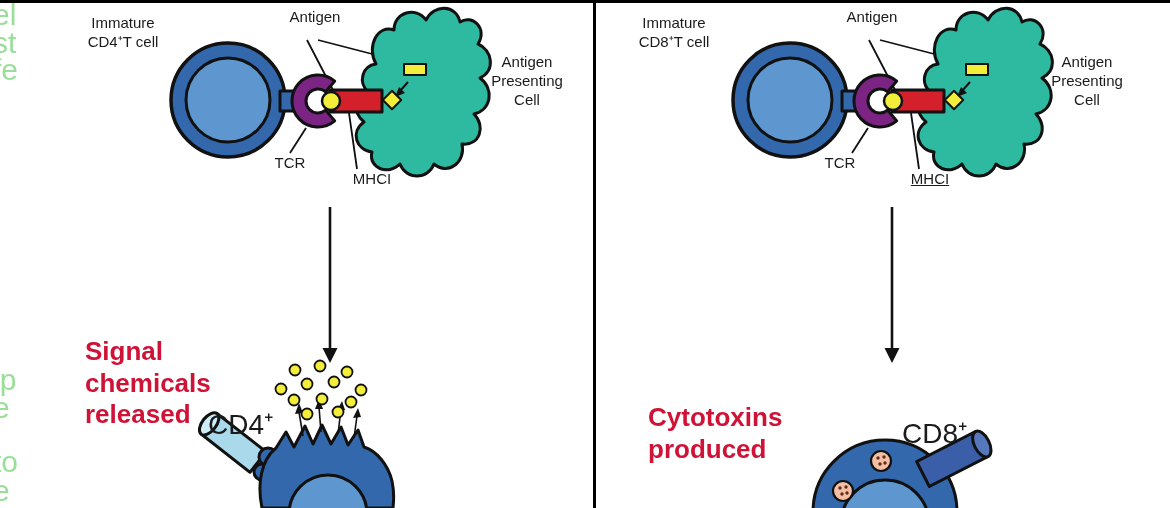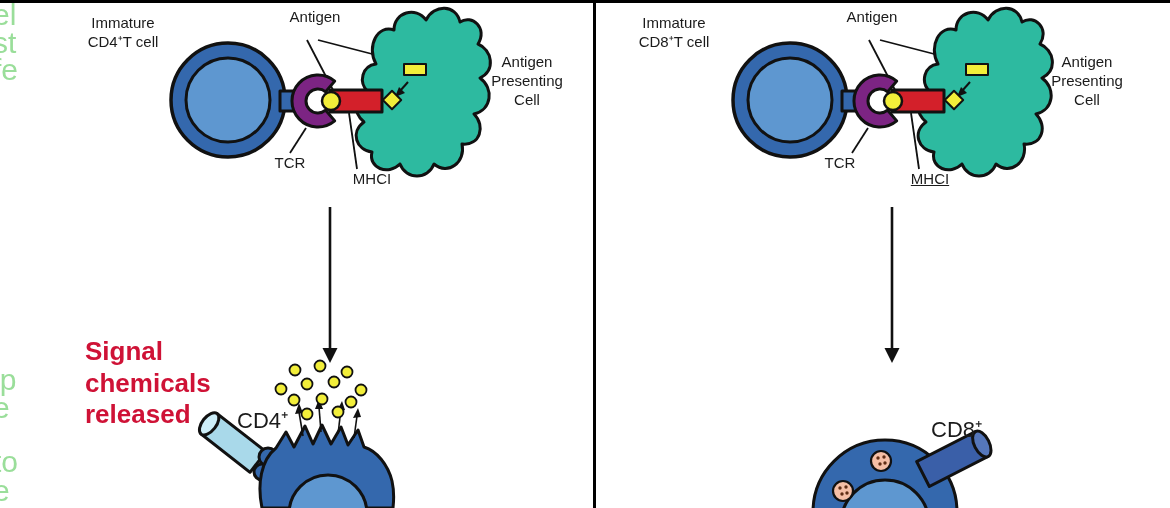--- a/index.html
+++ b/index.html
@@ -14,21 +14,21 @@
   .panel.p-left  { left:0;   width:594px; }
   .panel.p-right { left:596px; width:574px; }
   svg.art { position:absolute; left:0; top:0; width:100%; height:100%; }
   .lbl {
     position:absolute; font-size:15px; line-height:1.25;
     white-space:pre-line; text-align:center; color:#1b1b1b;
   }
   .lbl.outcome {
     color:#cf1236; font-weight:bold; font-size:26px; line-height:1.22; text-align:left;
   }
-  .lbl.celltype { font-size:22px; text-align:left;margin-left:29px; }
+  .lbl.celltype { font-size:28px; text-align:left; }
   
   .p-left .immature { left:42px;  top:14px;  width:162px; }
   .p-left .antigen  { left:260px; top:8px;   width:110px; }
   .p-left .apc      { left:452px; top:53px;  width:150px; }
   .p-left .tcr      { left:262px; top:154px; width:56px;  }
   .p-left .mhc      { left:336px; top:170px; width:72px;  }
   .p-left .outcome  { left:50px;  top:336px; width:180px;margin-left:35px; }
   .p-left .celltype { left:208px; top:407px; width:70px;  }
   
   .p-right .immature { left:0px;   top:14px;  width:156px; }
@@ -198,16 +198,18 @@
     </svg>
 
     <div class="lbl immature">Immature
 CD8⁺T cell</div>
     <div class="lbl antigen">Antigen</div>
     <div class="lbl apc">Antigen
 Presenting
 Cell</div>
     <div class="lbl tcr">TCR</div>
     <div class="lbl mhc">MHCI</div>
+    <div class="lbl outcome">Cytotoxins
+produced</div>
     <div class="lbl celltype">CD8⁺</div>
   </section>
 
 </div>
 
 </body></html>

